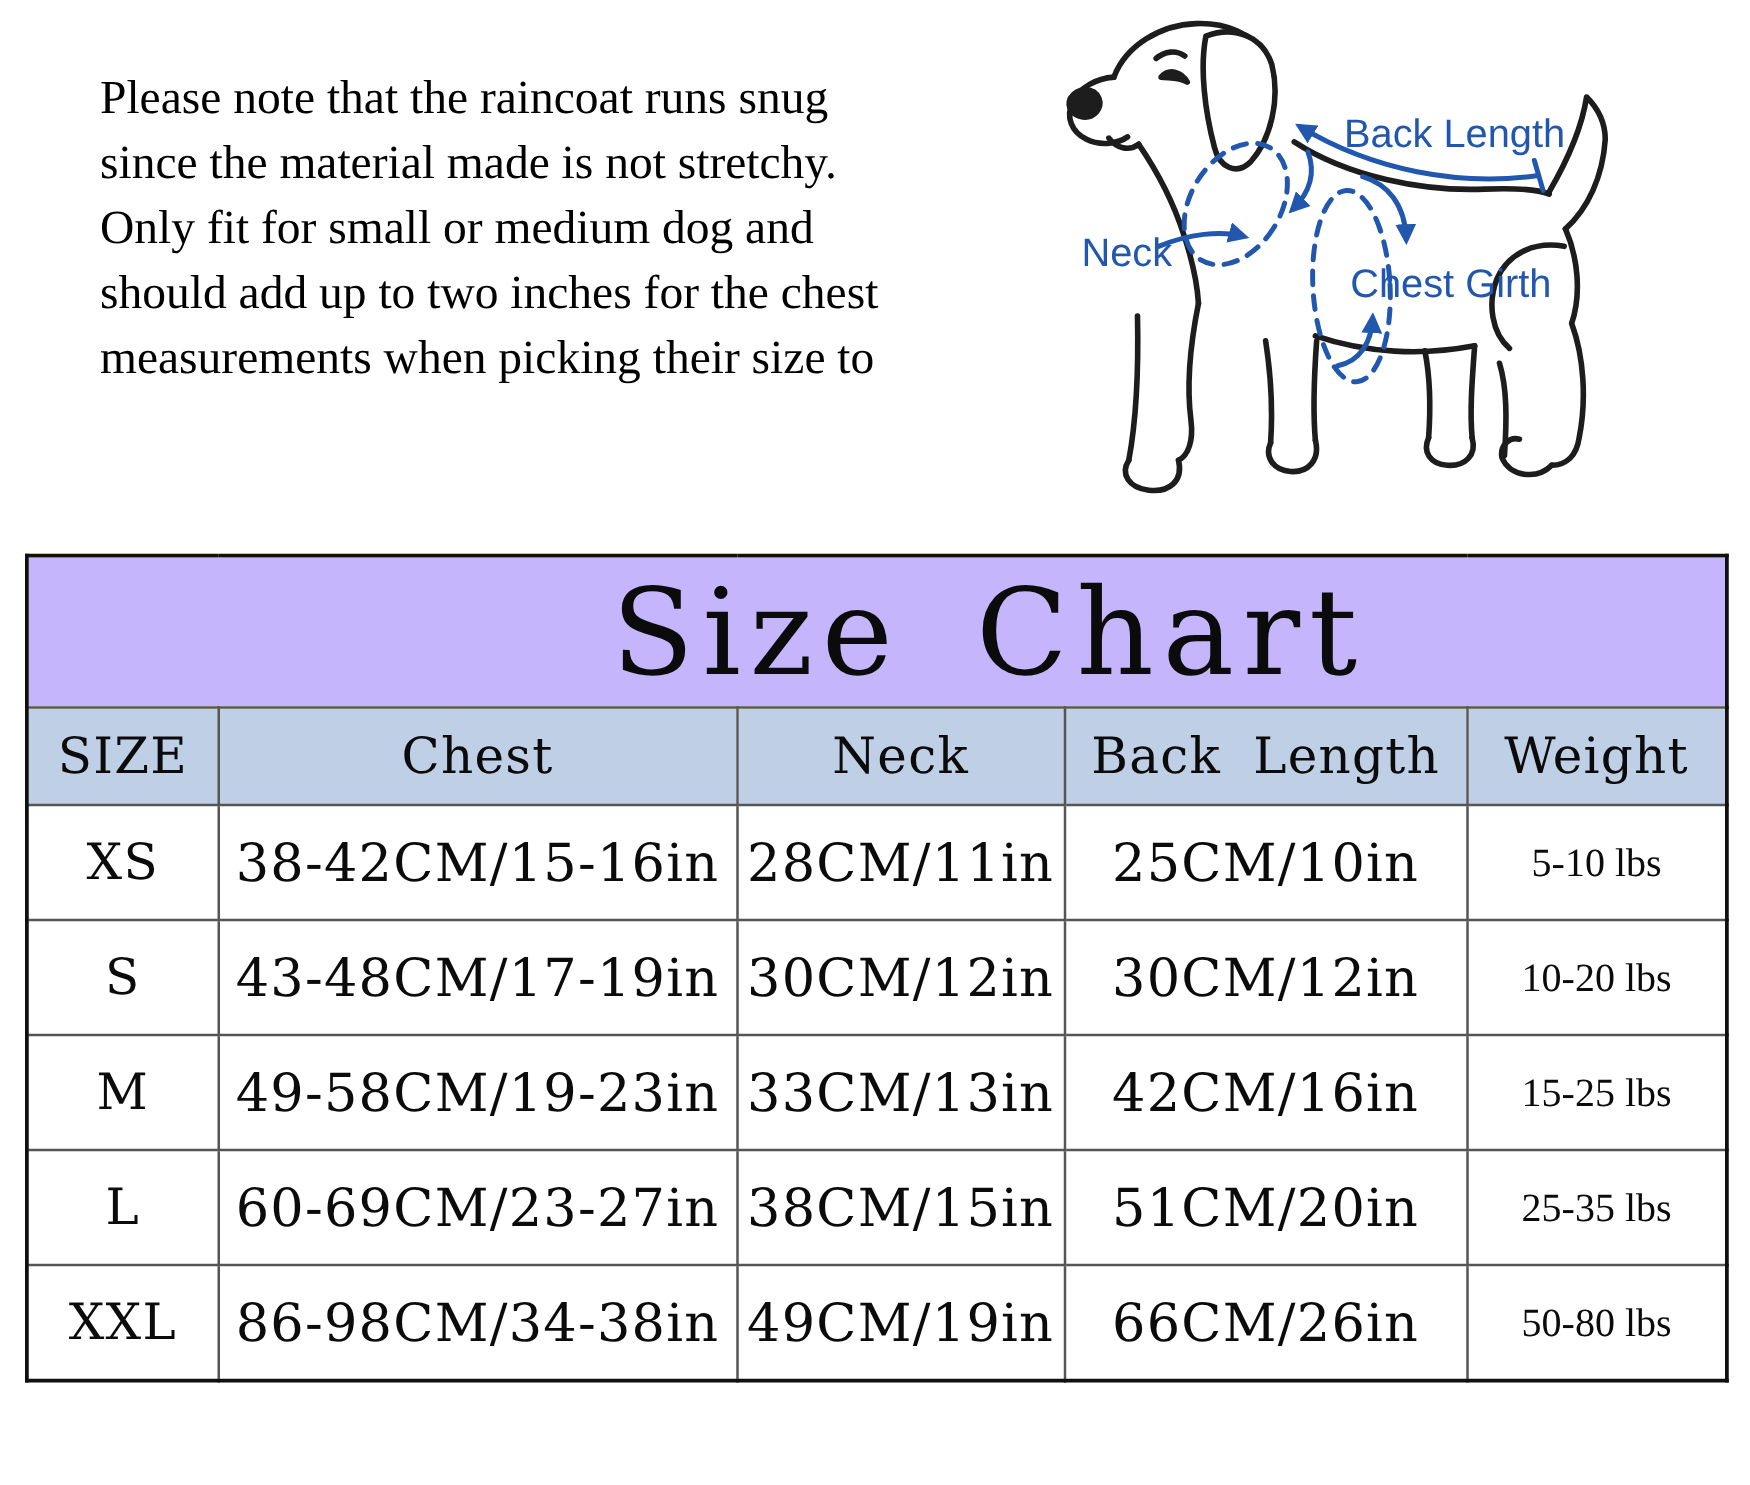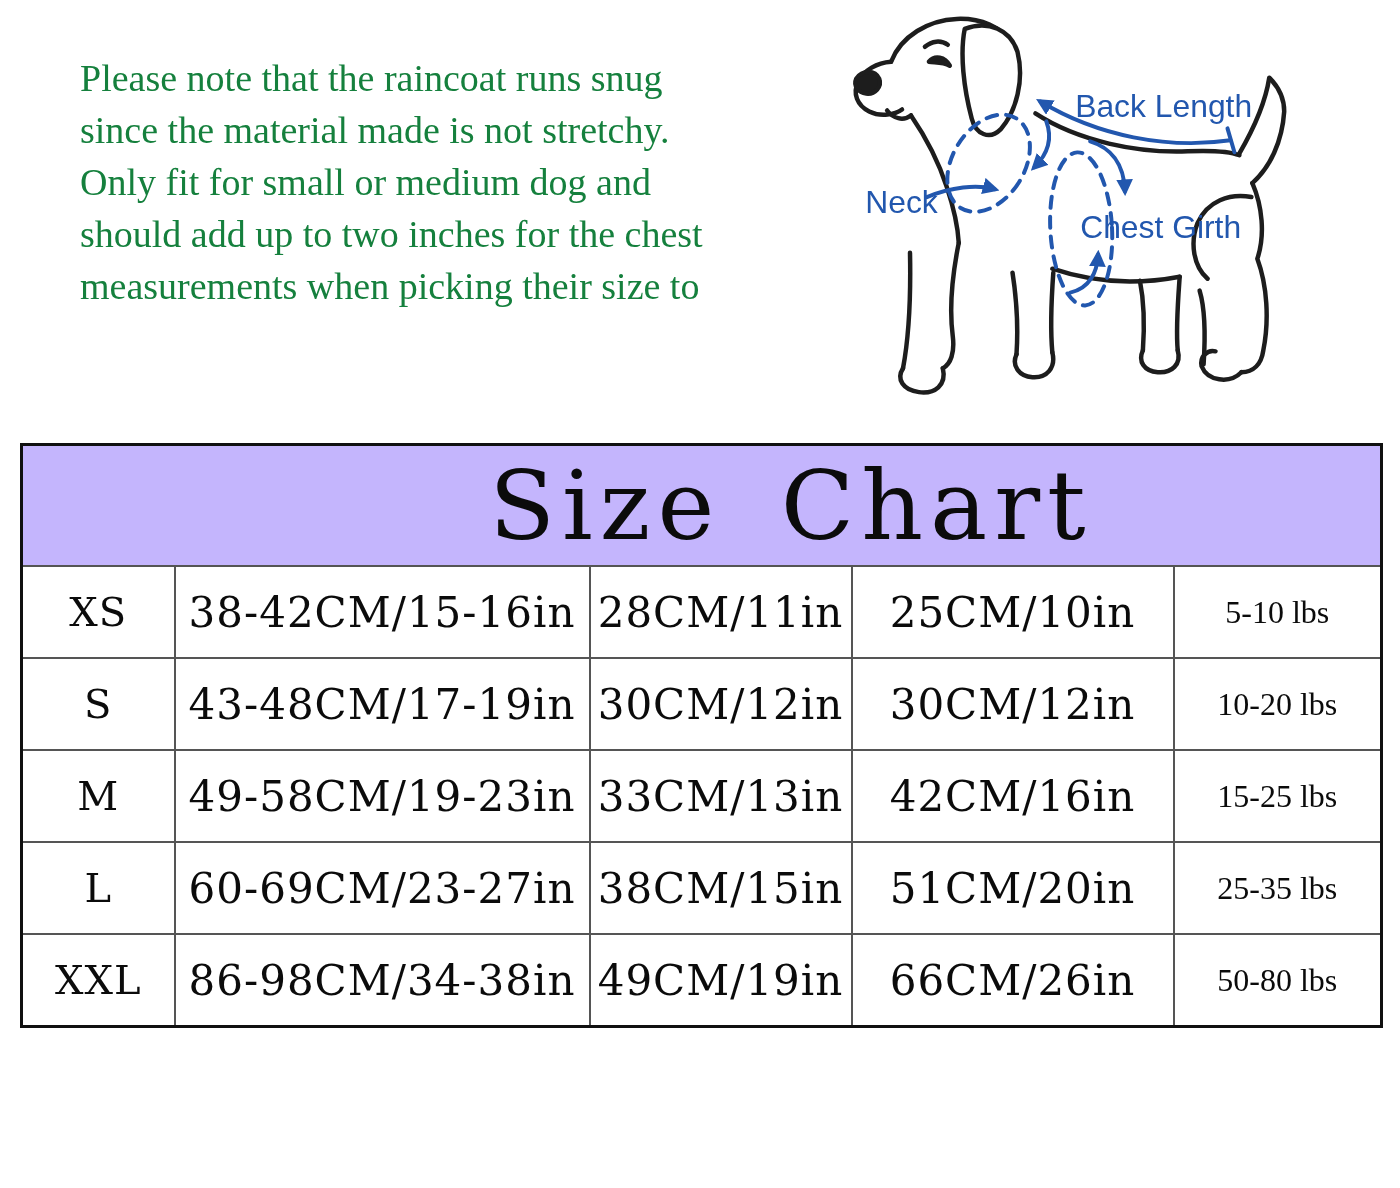--- a/index.html
+++ b/index.html
@@ -3,21 +3,21 @@
 <meta charset="utf-8">
 <style>
   html,body { margin:0; padding:0; background:#ffffff; }
   .page {
     position:relative; width:1400px; height:1188px; background:#ffffff;
     font-family:"Liberation Serif", serif; color:#0b0b0b; overflow:hidden;
   }
   
   .note {
     position:absolute; left:80px; top:52px;
-    font-size:38px; line-height:52px; color:#15803d;
+    font-size:38px; line-height:52px; color:#000000;
   }
   
   .dog-svg { position:absolute; left:838px; top:2px; width:560px; height:418px; }
   
   .size-table {
     position:absolute; left:20px; top:443px; width:1360px;
     border-collapse:collapse; table-layout:fixed;
     border:3px solid #101010; background:#ffffff;
   }
   .size-table th, .size-table td {
@@ -124,20 +124,27 @@
       <col style="width:153px">
         <col style="width:415px">
         <col style="width:262px">
         <col style="width:322px">
         <col style="width:208px">
     </colgroup>
     <thead>
       <tr>
         <th class="title-cell" colspan="5">Size Chart</th>
       </tr>
+      <tr class="header-row" id="header-row">
+          <th class="col0">SIZE</th>
+          <th class="col1">Chest</th>
+          <th class="col2">Neck</th>
+          <th class="col3">Back Length</th>
+          <th class="col4">Weight</th>
+        </tr>
     </thead>
     <tbody id="table-body">
         <tr>
           <td class="col0">XS</td>
           <td class="col1">38-42CM/15-16in</td>
           <td class="col2">28CM/11in</td>
           <td class="col3">25CM/10in</td>
           <td class="col4">5-10 lbs</td>
         </tr>
         <tr>

